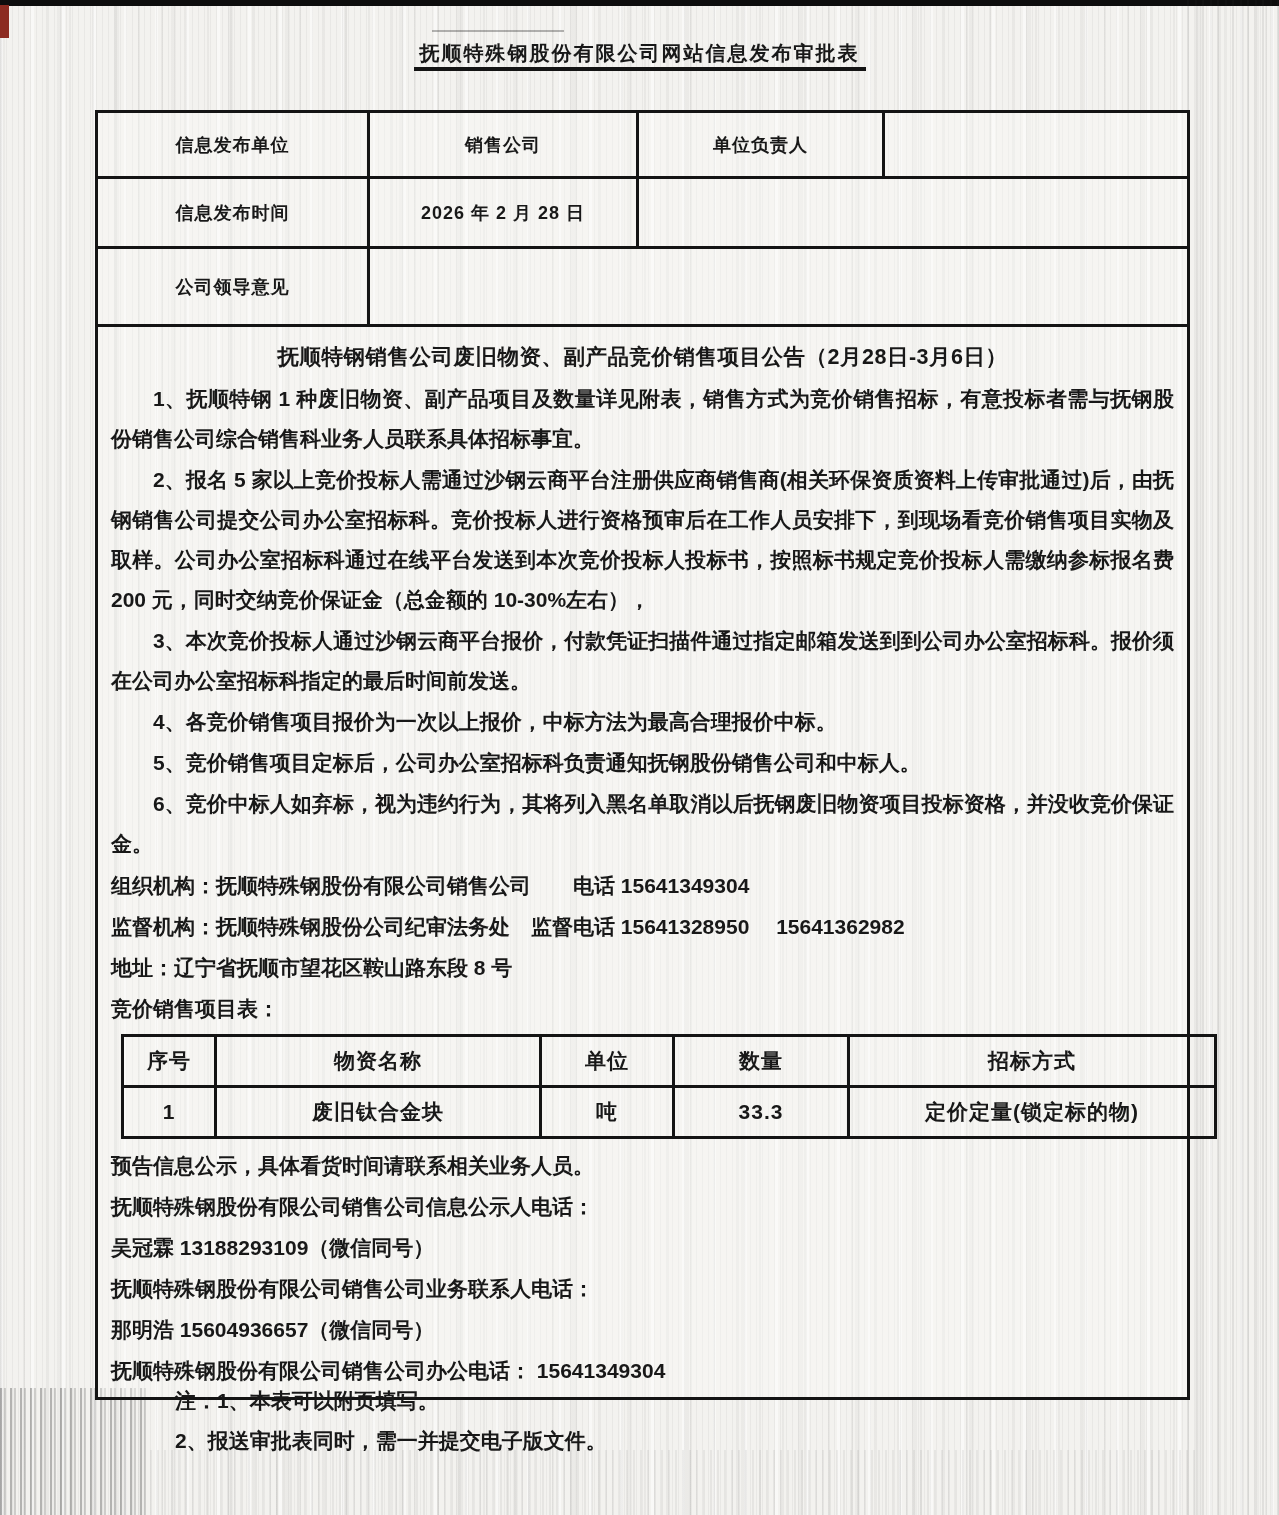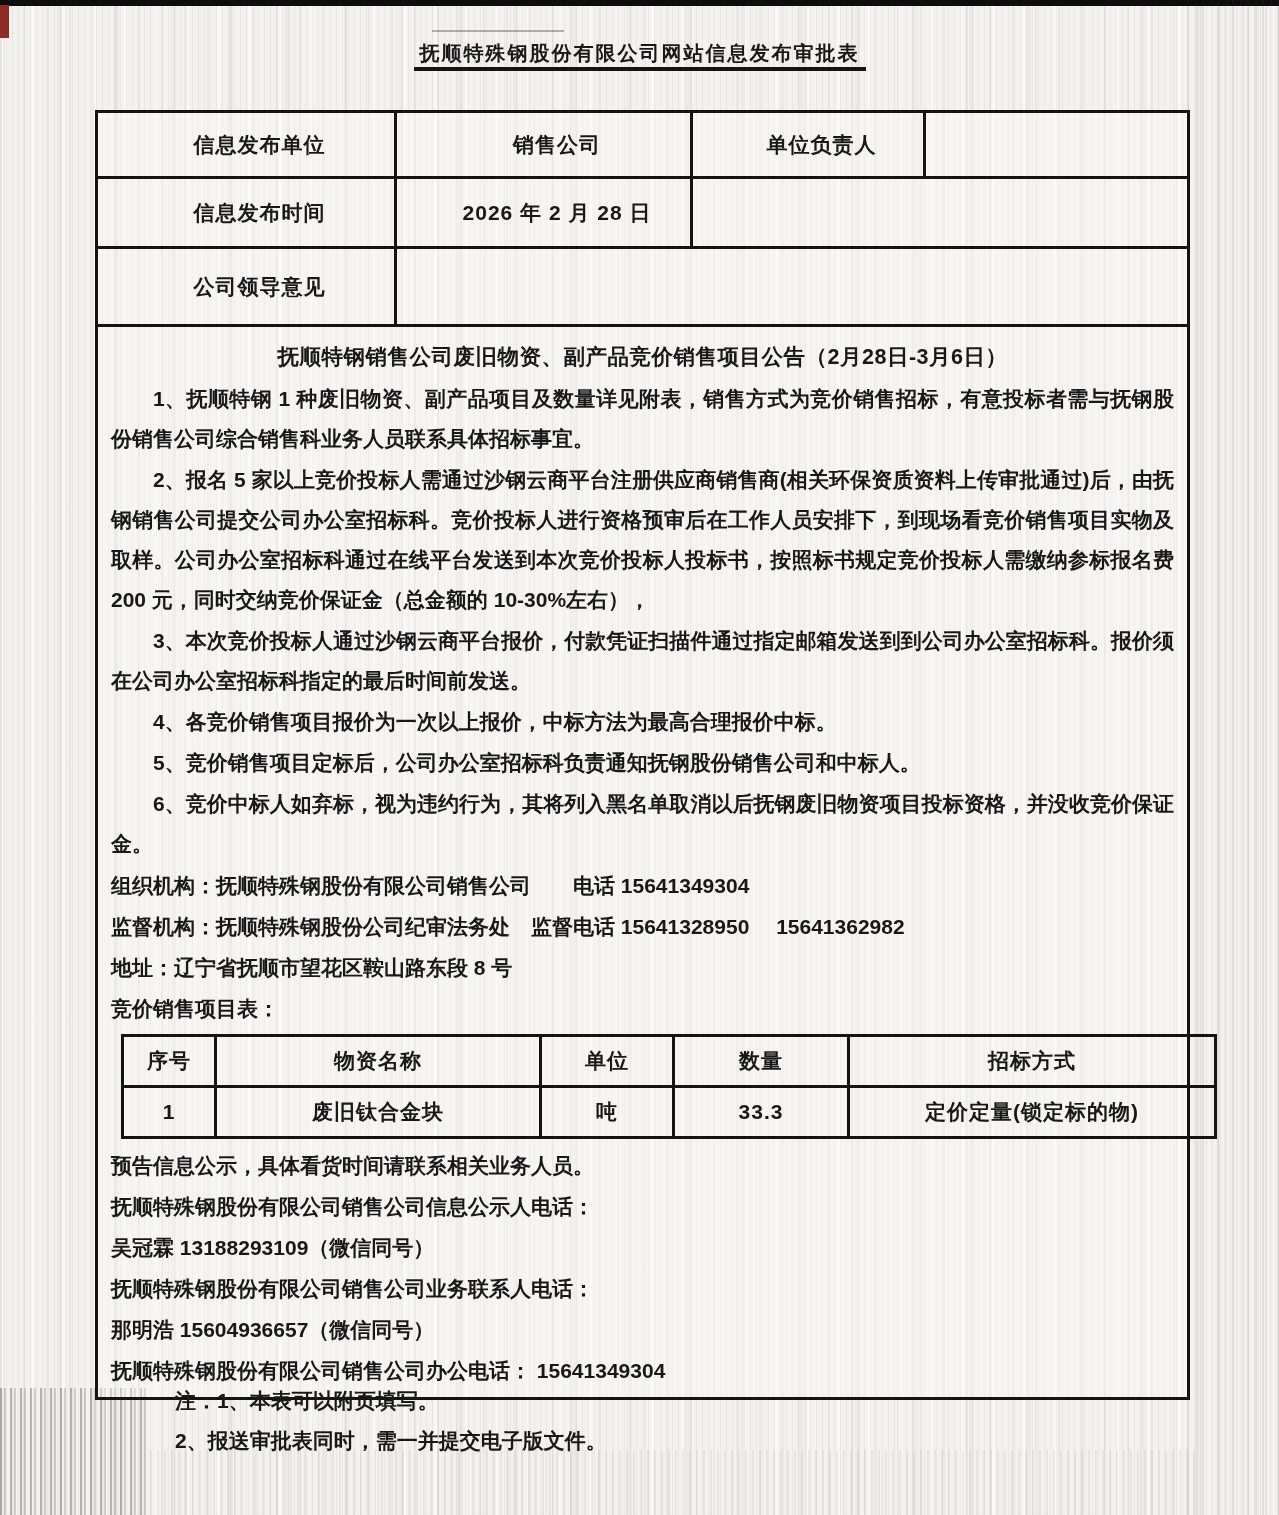--- a/index.html
+++ b/index.html
@@ -46,24 +46,24 @@
   
   .outer {
     position: absolute; left: 95px; top: 110px; width: 1095px;
     border: 3px solid #141414; box-sizing: border-box;
     background: rgba(252,251,249,0.35);
   }
   .frow { display: flex; border-bottom: 3px solid #141414; }
   .fcell {
     box-sizing: border-box; border-right: 3px solid #141414;
     display: flex; align-items: center; justify-content: center;
-    font-size: 21px; letter-spacing: 1px; margin-left: 27px;
+    font-size: 18px; letter-spacing: 1px;
   }
   .fcell:last-child { border-right: none; }
-  .w1 { width: 272px; } .w2 { width: 269px; } .w3 { width: 206px; } .w4 { flex: 1; }
+  .w1 { width: 272px; } .w2 { width: 269px; } .w3 { width: 246px; } .w4 { flex: 1; }
   .h1 { height: 63px; } .h2 { height: 67px; } .h3 { height: 75px; }
 
   
   .content { padding: 6px 13px 6px 13px; font-size: 21px; }
   .ann-heading { text-align: center; font-size: 21.5px; line-height: 32px; margin: 8px 0 6px; letter-spacing: 0.5px; }
   .line { line-height: 41px; }
   .para { line-height: 40px; text-indent: 2em; text-align: justify; margin: 1px 0; }
 
   
   .project-table { border-collapse: collapse; table-layout: fixed; margin: 5px 0 6px 10px; width: 1062px; }

